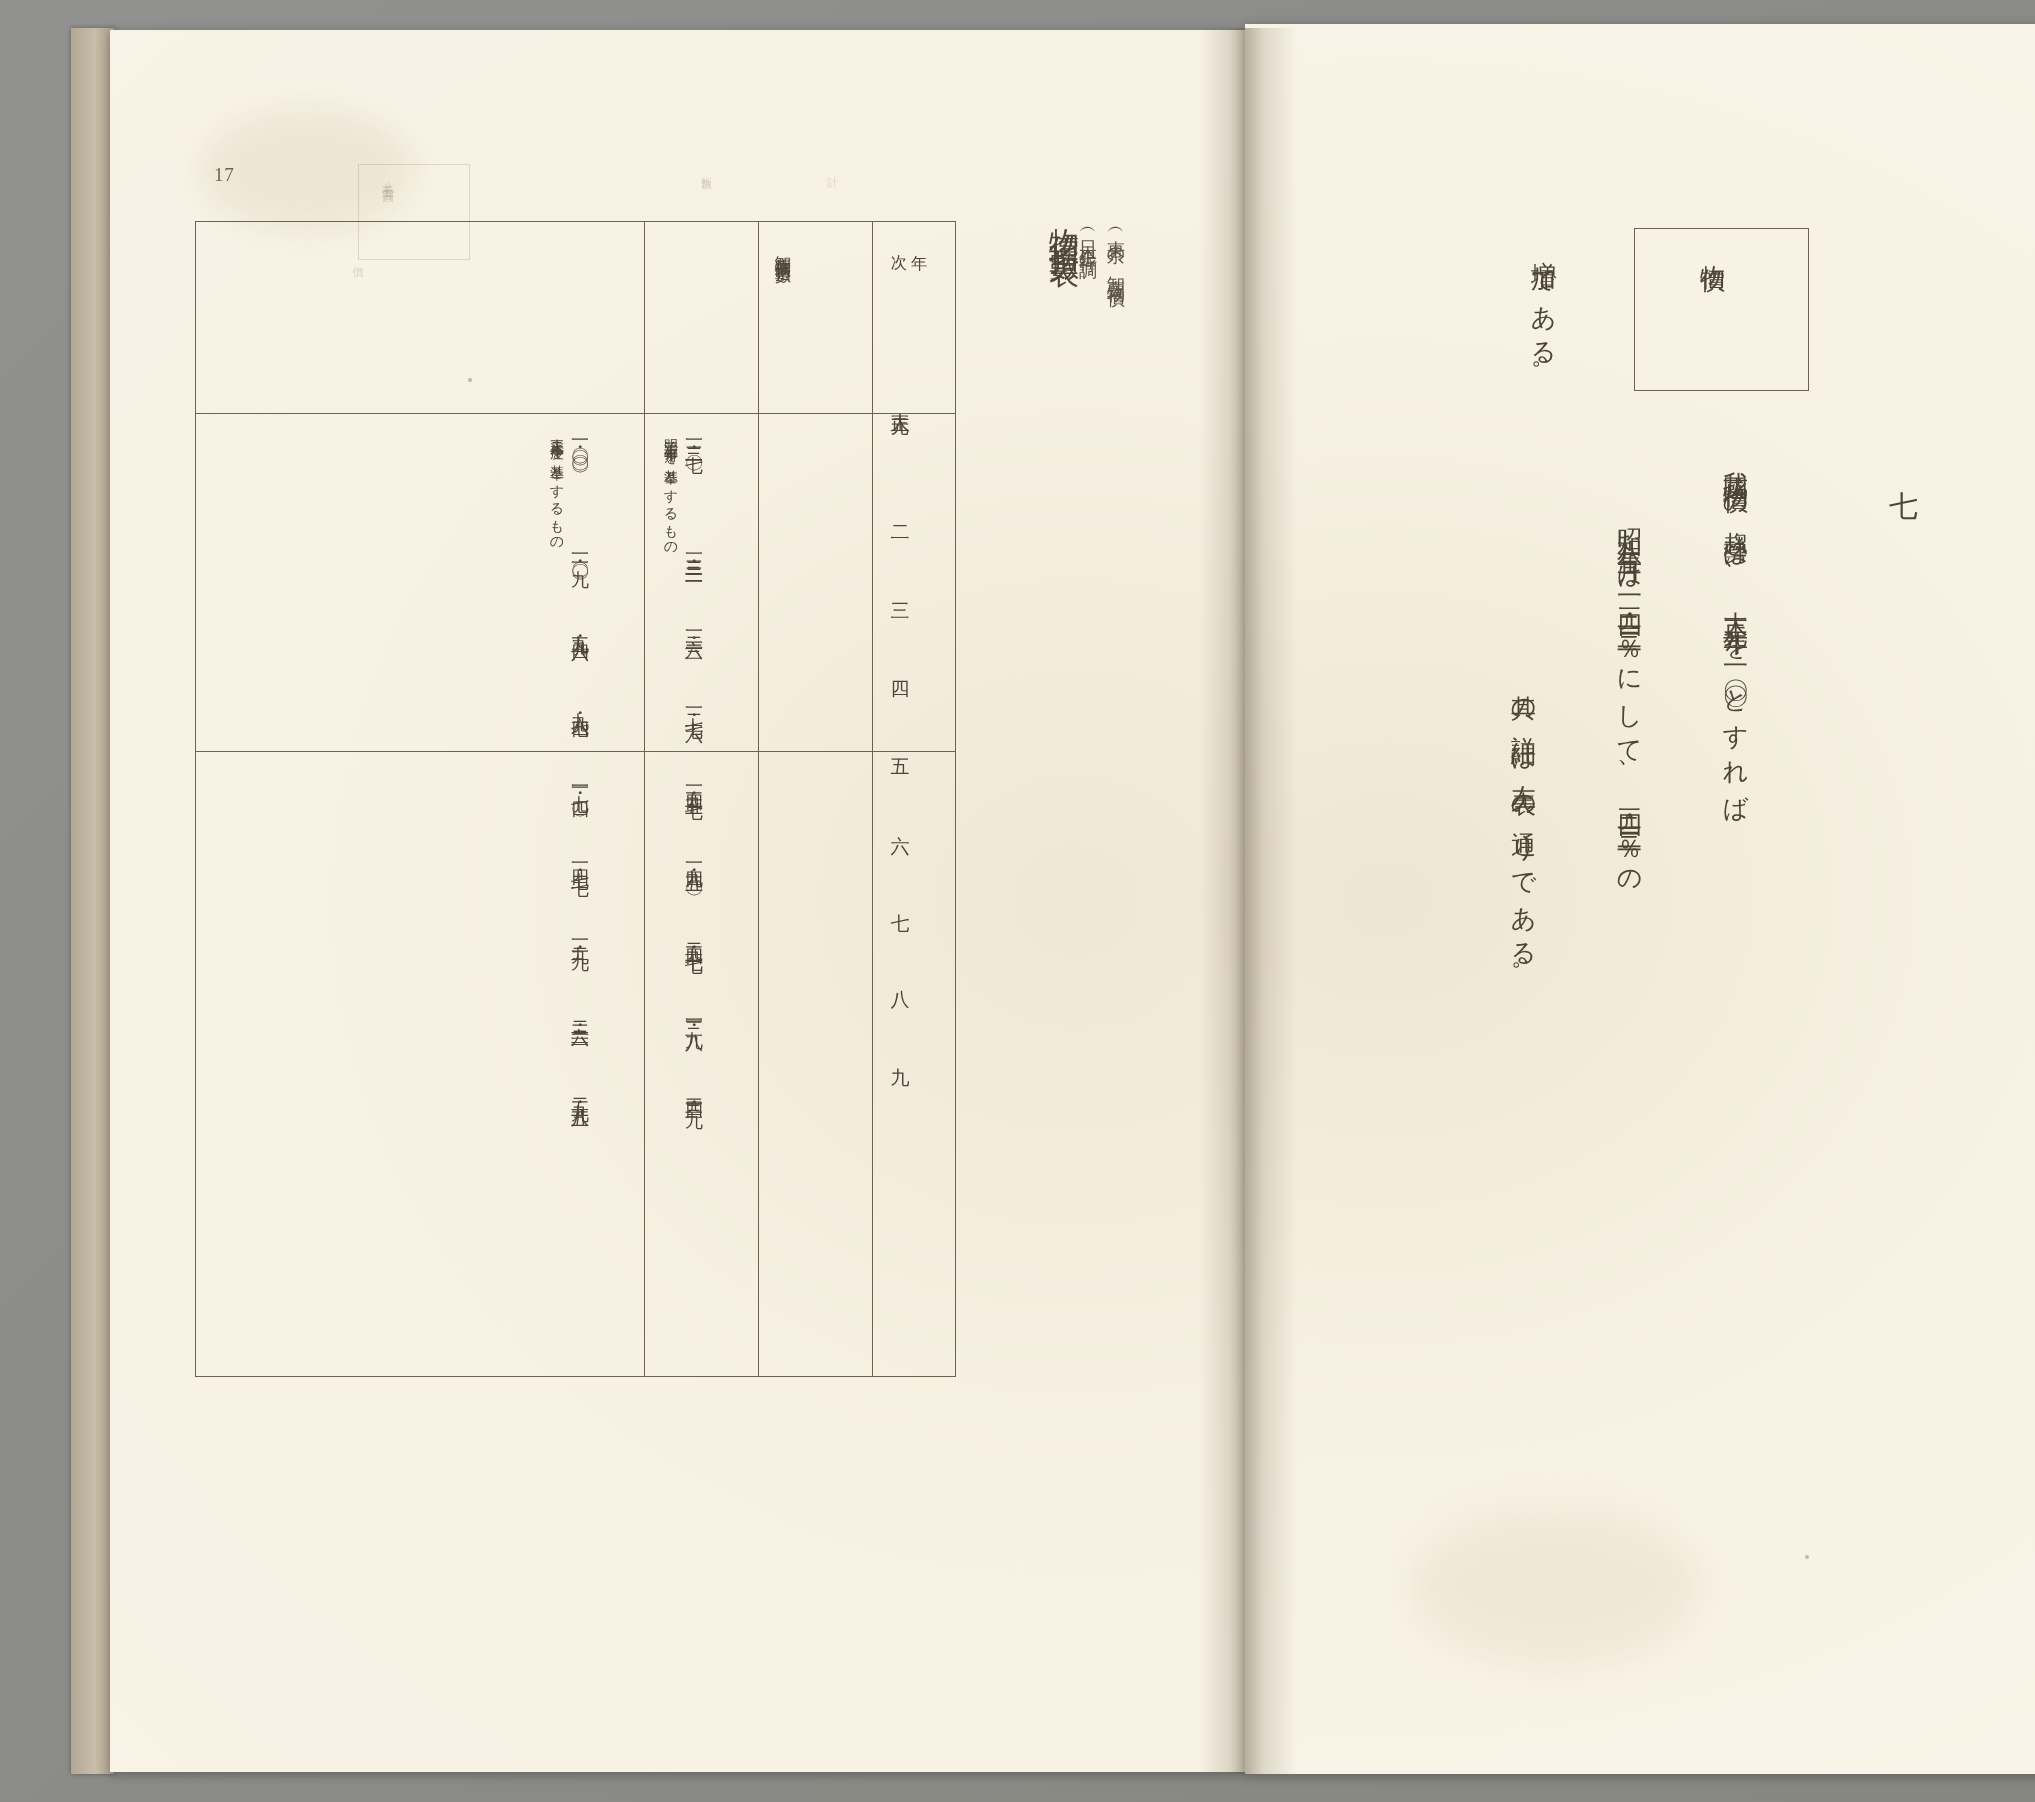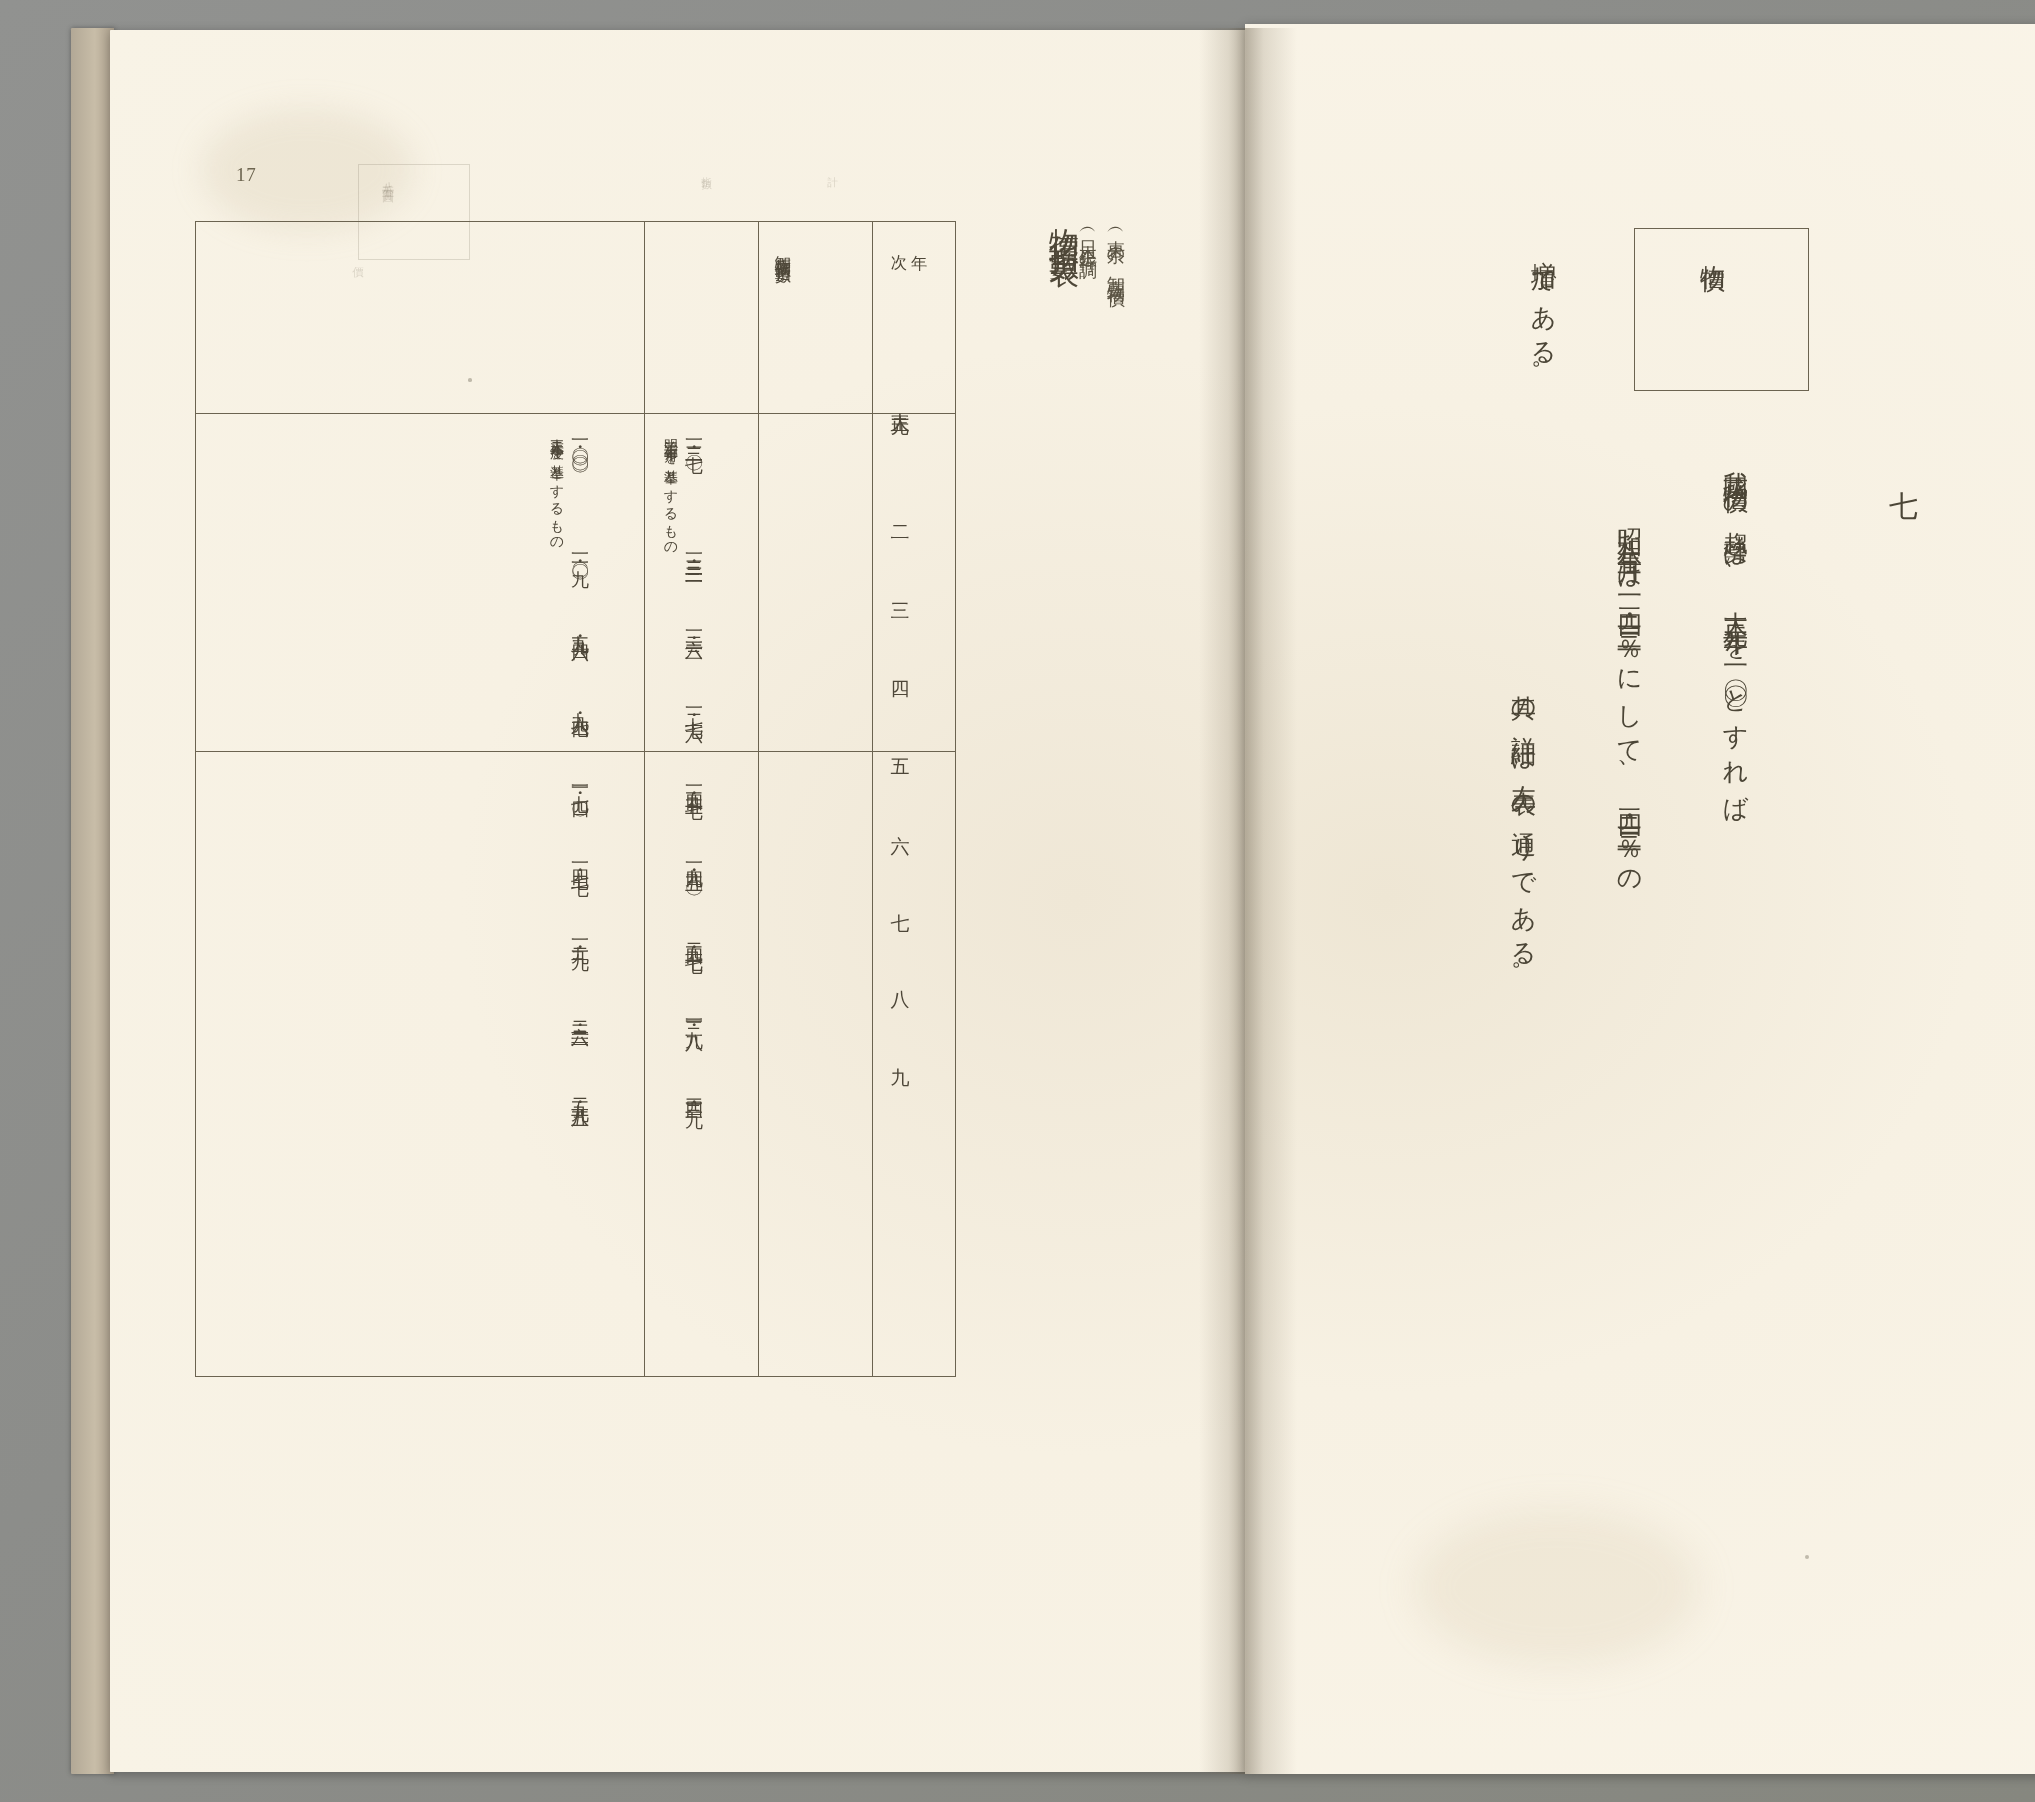--- a/index.html
+++ b/index.html
@@ -260,21 +260,21 @@
 
   <div class="page left"></div>
   <div class="page right"></div>
   <div class="gutter"></div>
 
   <div class="stain" style="left:130px;top:85px;width:212px;height:122px;background:rgba(196,180,146,0.18);filter:blur(14.7px);"></div>
   <div class="stain" style="left:1343px;top:1486px;width:285px;height:155px;background:rgba(196,180,146,0.16);filter:blur(18px);"></div>
 
   <div id="left-content">
 
-    <div class="folio" style="left:126px;top:134px;">17</div>
+    <div class="folio" style="left:104px;top:134px;">17</div>
 
     <div class="ghost-box" style="left:248px;top:134px;width:110px;height:94px;"></div>
     <div class="ghost" style="left:269px;top:142px;font-size:12.2px;">八千五百圓</div>
     <div class="ghost" style="left:240px;top:228px;font-size:11.4px;">價</div>
     <div class="ghost" style="left:590px;top:138px;font-size:10.6px;">指數</div>
     <div class="ghost" style="left:716px;top:138px;font-size:10.6px;">計</div>
     <div class="speck" style="left:358px;top:348px;width:3.7px;height:3.7px;"></div>
 
     <div id="left-title" class="vtext">物價指數表</div>
     <div id="left-subtitle" class="vtext">（東京の卸賣物價）

